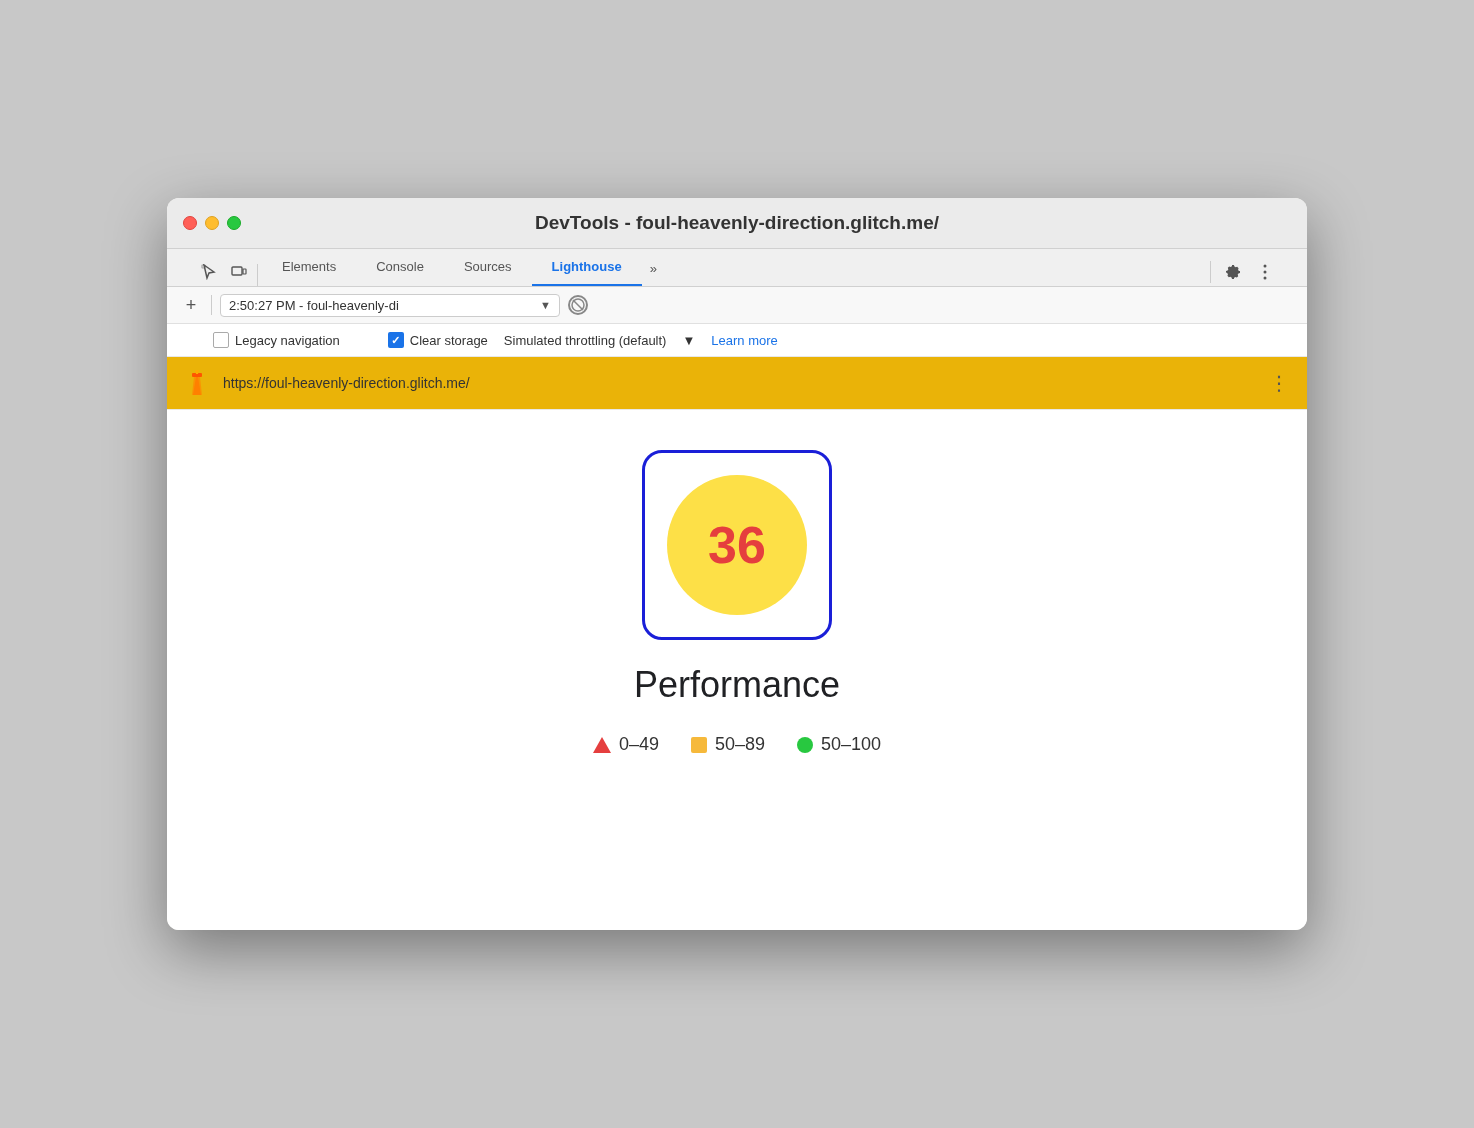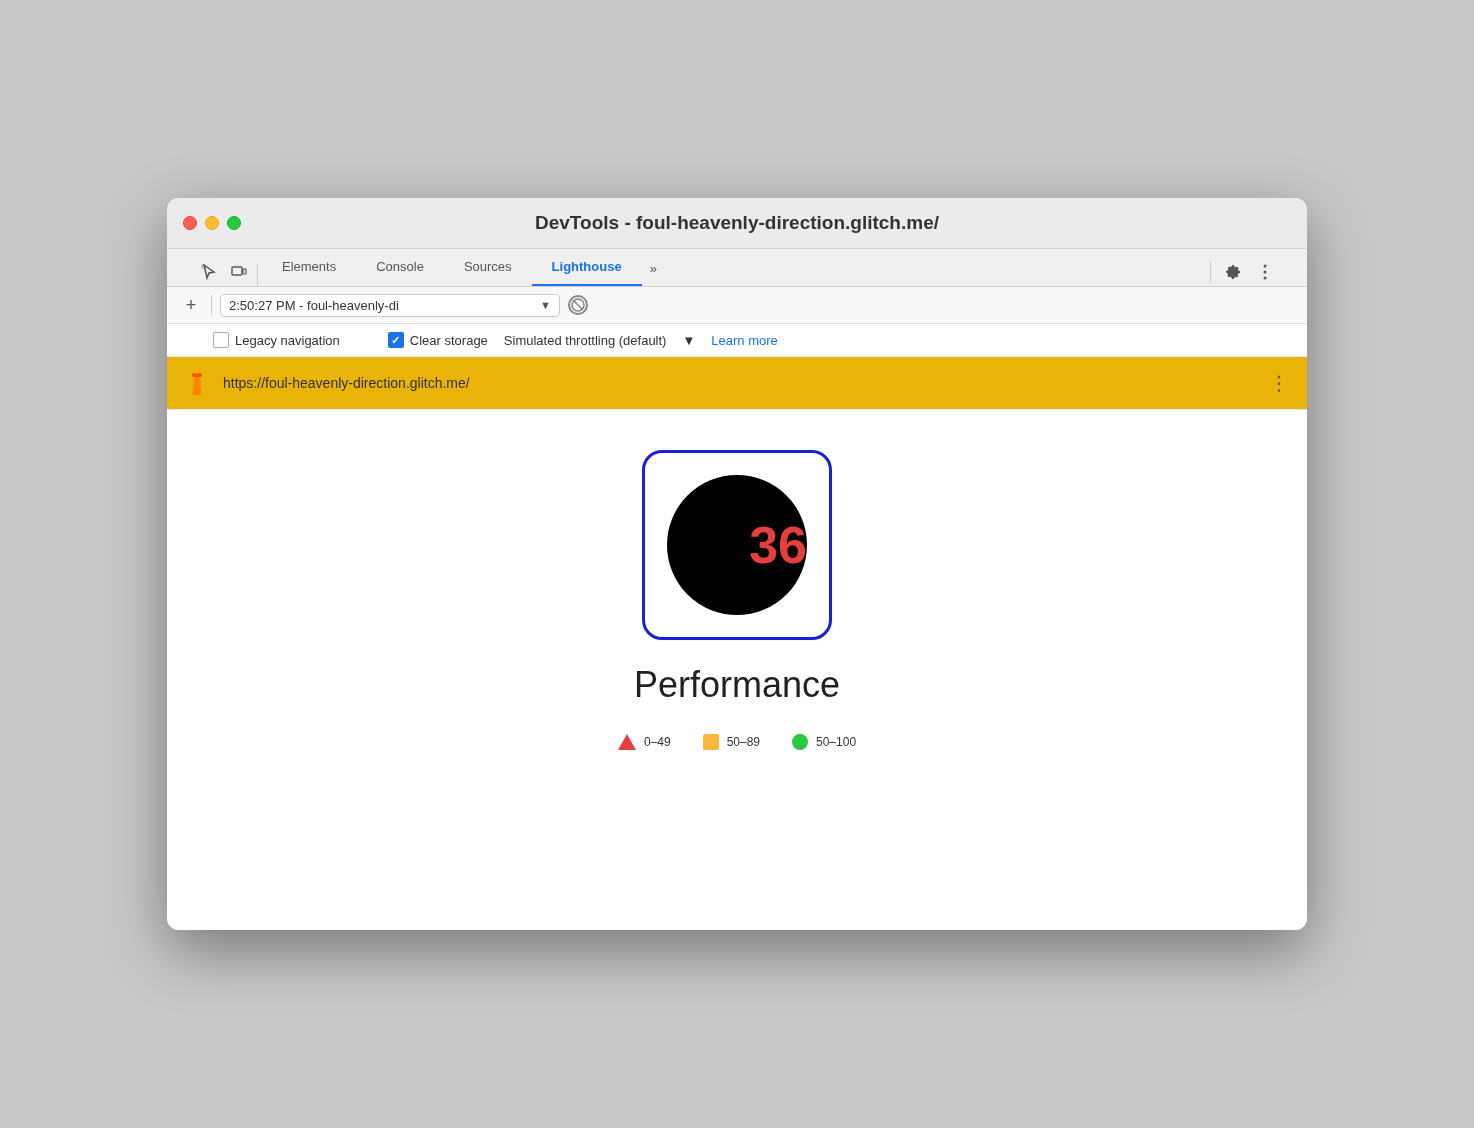--- a/index.html
+++ b/index.html
@@ -281,24 +281,24 @@
       background: #fff;
       display: flex;
       align-items: center;
       justify-content: center;
       position: relative;
     }
     .score-circle {
       width: 140px;
       height: 140px;
       border-radius: 50%;
-      background: #000000;
-      display: flex;
-      align-items: center;
-      justify-content: flex-end;
+      background: #fde047;
+      display: flex;
+      align-items: center;
+      justify-content: center;
       position: relative;
     }
     .score-number {
       font-size: 52px;
       font-weight: 700;
       color: #e53e3e;
       line-height: 1;
     }
     .score-arc {
       position: absolute;
@@ -329,21 +329,21 @@
       color: #1a73e8;
       text-decoration: underline;
       cursor: pointer;
     }
 
     
     .legend {
       display: flex;
       align-items: center;
       gap: 32px;
-      font-size: 12px;
+      font-size: 18px;
       color: #333;
     }
     .legend-item {
       display: flex;
       align-items: center;
       gap: 8px;
     }
     .legend-icon-red {
       width: 0;
       height: 0;

